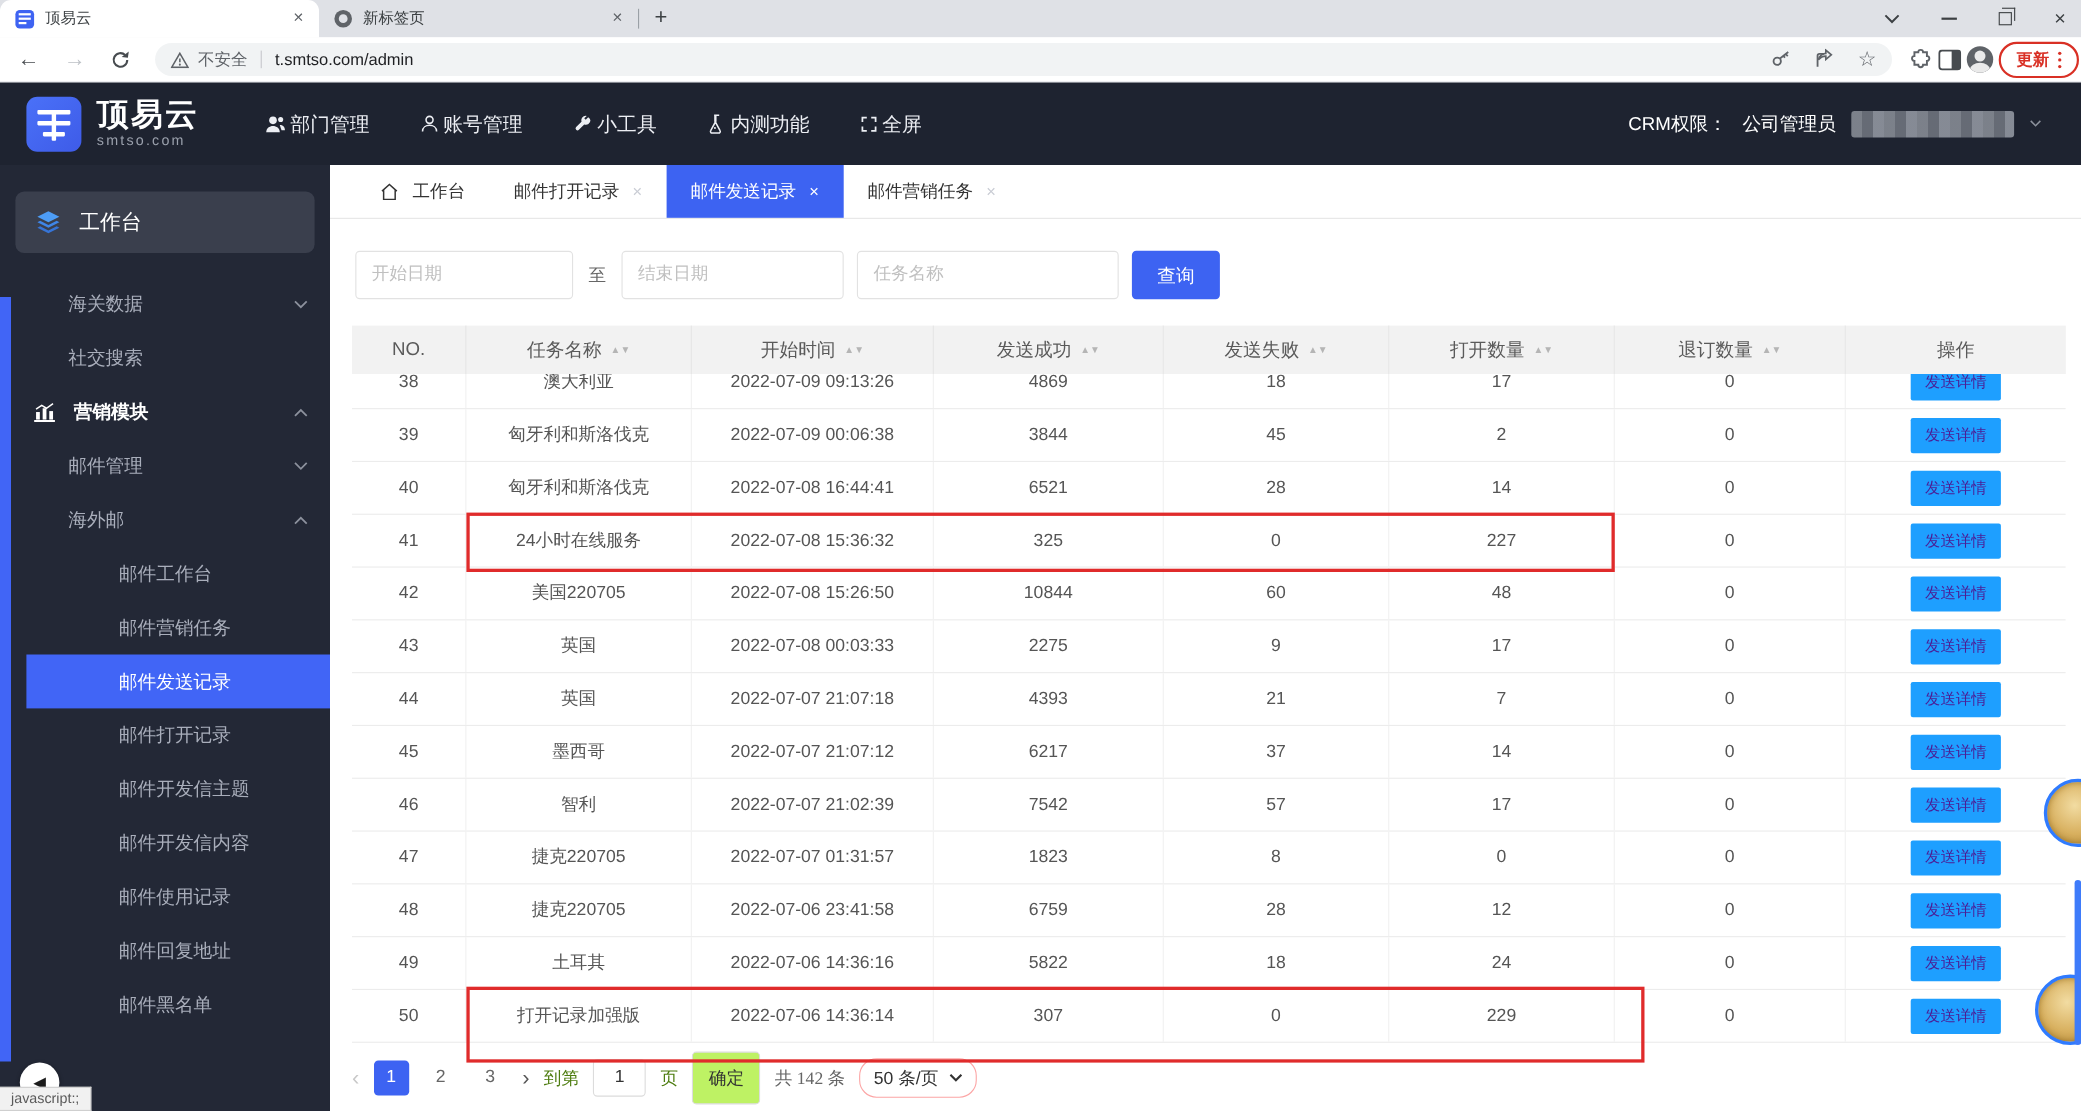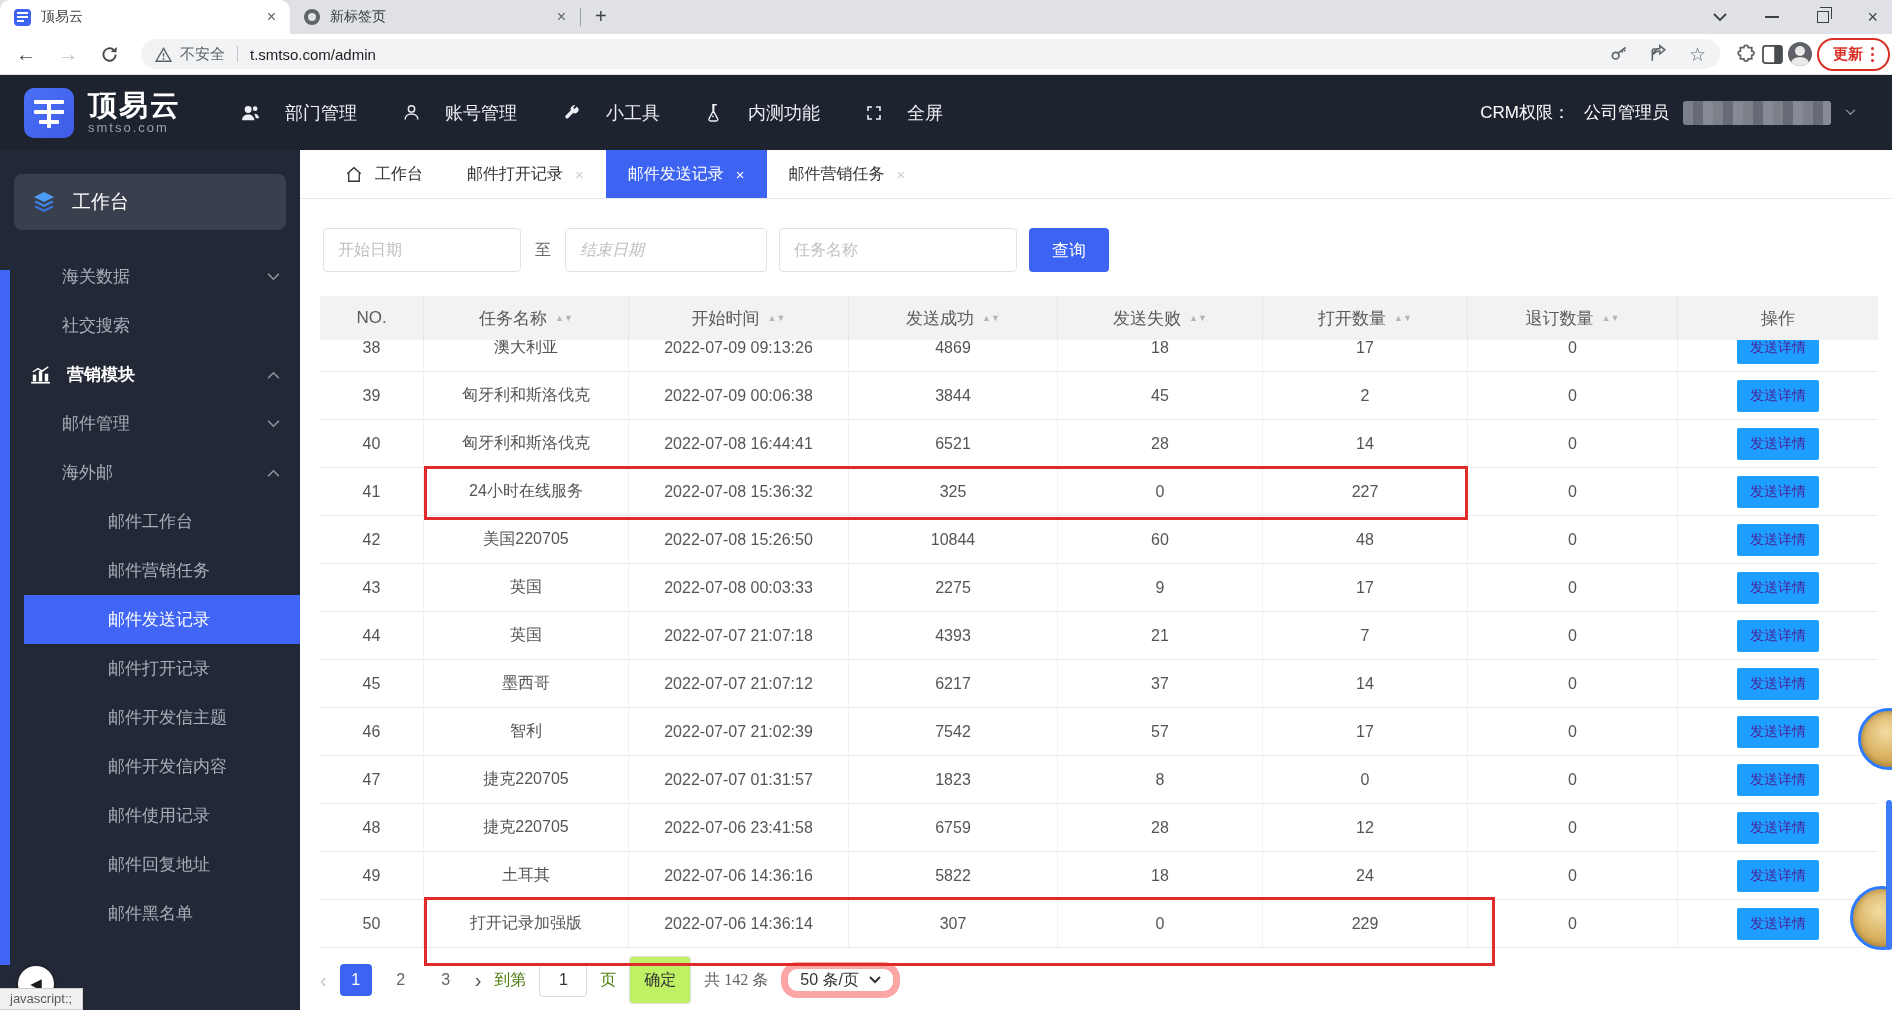--- a/index.html
+++ b/index.html
@@ -41,21 +41,21 @@
   .dots3 i { width:3px; height:3px; border-radius:50%; background:#D93025; }
 
   
   .hdr { position:absolute; left:0; top:75px; width:1892px; height:75px; background:#1E2330; display:flex; align-items:center; }
   .logo-sq { width:50px; height:50px; border-radius:10px; background:linear-gradient(135deg,#4A71F8,#3E5BE8); margin-left:24px; position:relative; flex:none; }
   .logo-sq i { position:absolute; background:#fff; border-radius:1px; }
   .logo-txt { margin-left:14px; }
   .logo-title { color:#fff; font-size:29px; font-weight:bold; letter-spacing:2px; line-height:30px; }
   .logo-sub { color:#9AA0AC; font-size:13px; letter-spacing:2px; }
   .top-nav { display:flex; gap:46px; margin-left:60px; }
-  .top-nav-item { display:flex; align-items:center; gap:25px; color:#ECEEF3; font-size:18px; cursor:pointer; }
+  .top-nav-item { display:flex; align-items:center; gap:4px; color:#ECEEF3; font-size:18px; cursor:pointer; }
   .crm-box { margin-left:auto; display:flex; align-items:center; gap:14px; padding-right:36px; color:#fff; font-size:17px; }
   .masked-user { width:148px; height:24px; border-radius:3px; opacity:.9;
     background:repeating-linear-gradient(90deg,#868B94 0 10px,#6E737D 10px 20px,#9196A0 20px 30px); }
   .crm-caret { color:#8B909B; font-size:12px; }
 
   
   .side { position:absolute; left:0; top:150px; width:300px; height:860px; background:#232836; }
   .stripe { position:absolute; left:0; top:120px; width:10px; height:695px; background:#4165F6; }
   .wb-box { margin:24px 14px 0 14px; height:56px; background:#3A3F4D; border-radius:8px; display:flex; align-items:center; padding:0 18px; gap:16px; color:#fff; font-size:19px; cursor:pointer; }
   .s-list { margin-top:22px; }
@@ -98,21 +98,21 @@
 
   .pager { position:absolute; left:20px; top:812px; height:36px; display:flex; align-items:center; gap:13px; font-size:16px; color:#666; }
   .pg-prev { color:#C8C8C8; font-size:20px; }
   .pg-next { color:#555; font-size:20px; cursor:pointer; }
   .pg-num { width:32px; height:32px; display:flex; align-items:center; justify-content:center; border-radius:4px; cursor:pointer; }
   .pg-num.on { background:#3D63F2; color:#fff; }
   .pg-label { color:#4d7c0f; }
   .pg-input { width:48px; height:34px; border:1px solid #DCDCDC; border-radius:4px; text-align:center; font-size:16px; color:#333; outline:none; }
   .pg-confirm { height:48px; padding:0 14px; background:#bef264; border:1px solid #DCDCDC; border-radius:4px; font-size:16px; color:#333; cursor:pointer; }
   .pg-total { color:#666;font-family:Liberation Serif, serif; }
-  .pg-size { height:36px; border:7px solid #fca5a5; border-radius:16px; display:flex; align-items:center; gap:10px; padding:0 12px; cursor:pointer; color:#333; }
+  .pg-size { height:36px; border:1px solid #fca5a5; border-radius:16px; display:flex; align-items:center; gap:10px; padding:0 12px; cursor:pointer; color:#333; }
 
   
   .redbox { position:absolute; border:3px solid #E02B2B; pointer-events:none; }
   .redbox1 { left:424px; top:466px; width:1044px; height:54px; }
   .redbox2 { left:424px; top:897px; width:1071px; height:69px; }
   .gold-circle { position:absolute; border-radius:50%; border:3px solid #2F7BFF;
     background:radial-gradient(circle at 45% 38%, #F2DCA2, #D8B05F 55%, #B98F3E 90%); box-shadow:inset 0 0 6px rgba(120,80,10,.55); }
   .gc1 { left:1858px; top:708px; width:62px; height:62px; }
   .gc2 { left:1850px; top:886px; width:64px; height:64px; }
   .vscroll { position:absolute; left:1886px; top:800px; width:6px; height:150px; background:#3E7BFA; border-radius:3px; }
@@ -390,21 +390,21 @@
       </div>
       <div class="m-tab">
         <span>邮件营销任务</span>
         <span class="m-close">×</span>
       </div>
     </div>
 
     <div class="filters">
       <input class="f-input" style="width: 198px;" placeholder="开始日期">
       <span class="f-to">至</span>
-      <input class="f-input" style="width: 202px; font-style: italic;" placeholder="结束日期">
+      <input class="f-input" style="width: 202px;" placeholder="结束日期">
       <input class="f-input" style="width: 238px;" placeholder="任务名称">
       <button class="search-btn">查询</button>
     </div>
 
     <div class="tbl">
       <div class="thead">
         <div class="th c0">
             <span>NO.</span>
           </div>
         <div class="th c1">

